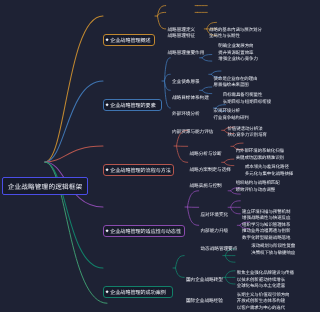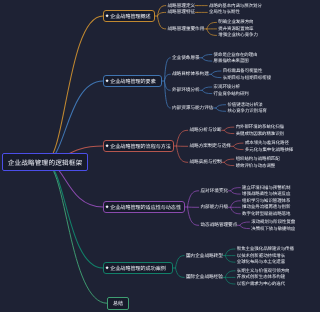--- a/index.html
+++ b/index.html
@@ -1,20 +1,20 @@
 <!DOCTYPE html>
 <html><head><meta charset="utf-8"><style>
 html,body{margin:0;padding:0;}
 body{width:300px;height:312px;background:#1e2234;overflow:hidden;
   font-family:"Noto Sans CJK SC","Source Han Sans SC","DejaVu Sans",sans-serif;
   -webkit-font-smoothing:antialiased;-moz-osx-font-smoothing:grayscale;}
 #root{position:relative;width:300px;height:312px;background:#1e2234;
   -webkit-font-smoothing:antialiased;text-rendering:geometricPrecision;}
 svg#edges{position:absolute;left:0;top:0;width:300px;height:312px;}
-.node{position:absolute;box-sizing:border-box;white-space:nowrap;display:flex;align-items:center;}
+.node{position:absolute;box-sizing:border-box;white-space:nowrap;display:flex;align-items:center;margin-top:24px;}
 .center-node{border:1.5px solid;border-radius:2px;color:#eef0f8;font-size:6.6px;
   justify-content:center;letter-spacing:0.2px;z-index:5;background:#171b2b;}
 .l1{border:1.25px solid;border-radius:3px;color:#f2f4fa;font-size:5.05px;padding:0 1.6px;z-index:5;background:#171b2b;}
 .l1 .ic{margin-right:1.6px;font-size:3.1px;line-height:1;}
 .l2{color:#f0f2f8;font-size:4.6px;z-index:4;height:6px;}
 .l3{color:#eceff6;font-size:4.4px;z-index:4;height:6px;}
 .foot{border:1.25px solid;border-radius:2px;color:#eef0f8;font-size:5px;justify-content:center;z-index:5;background:#171b2b;}
 </style></head>
 <body>
 

